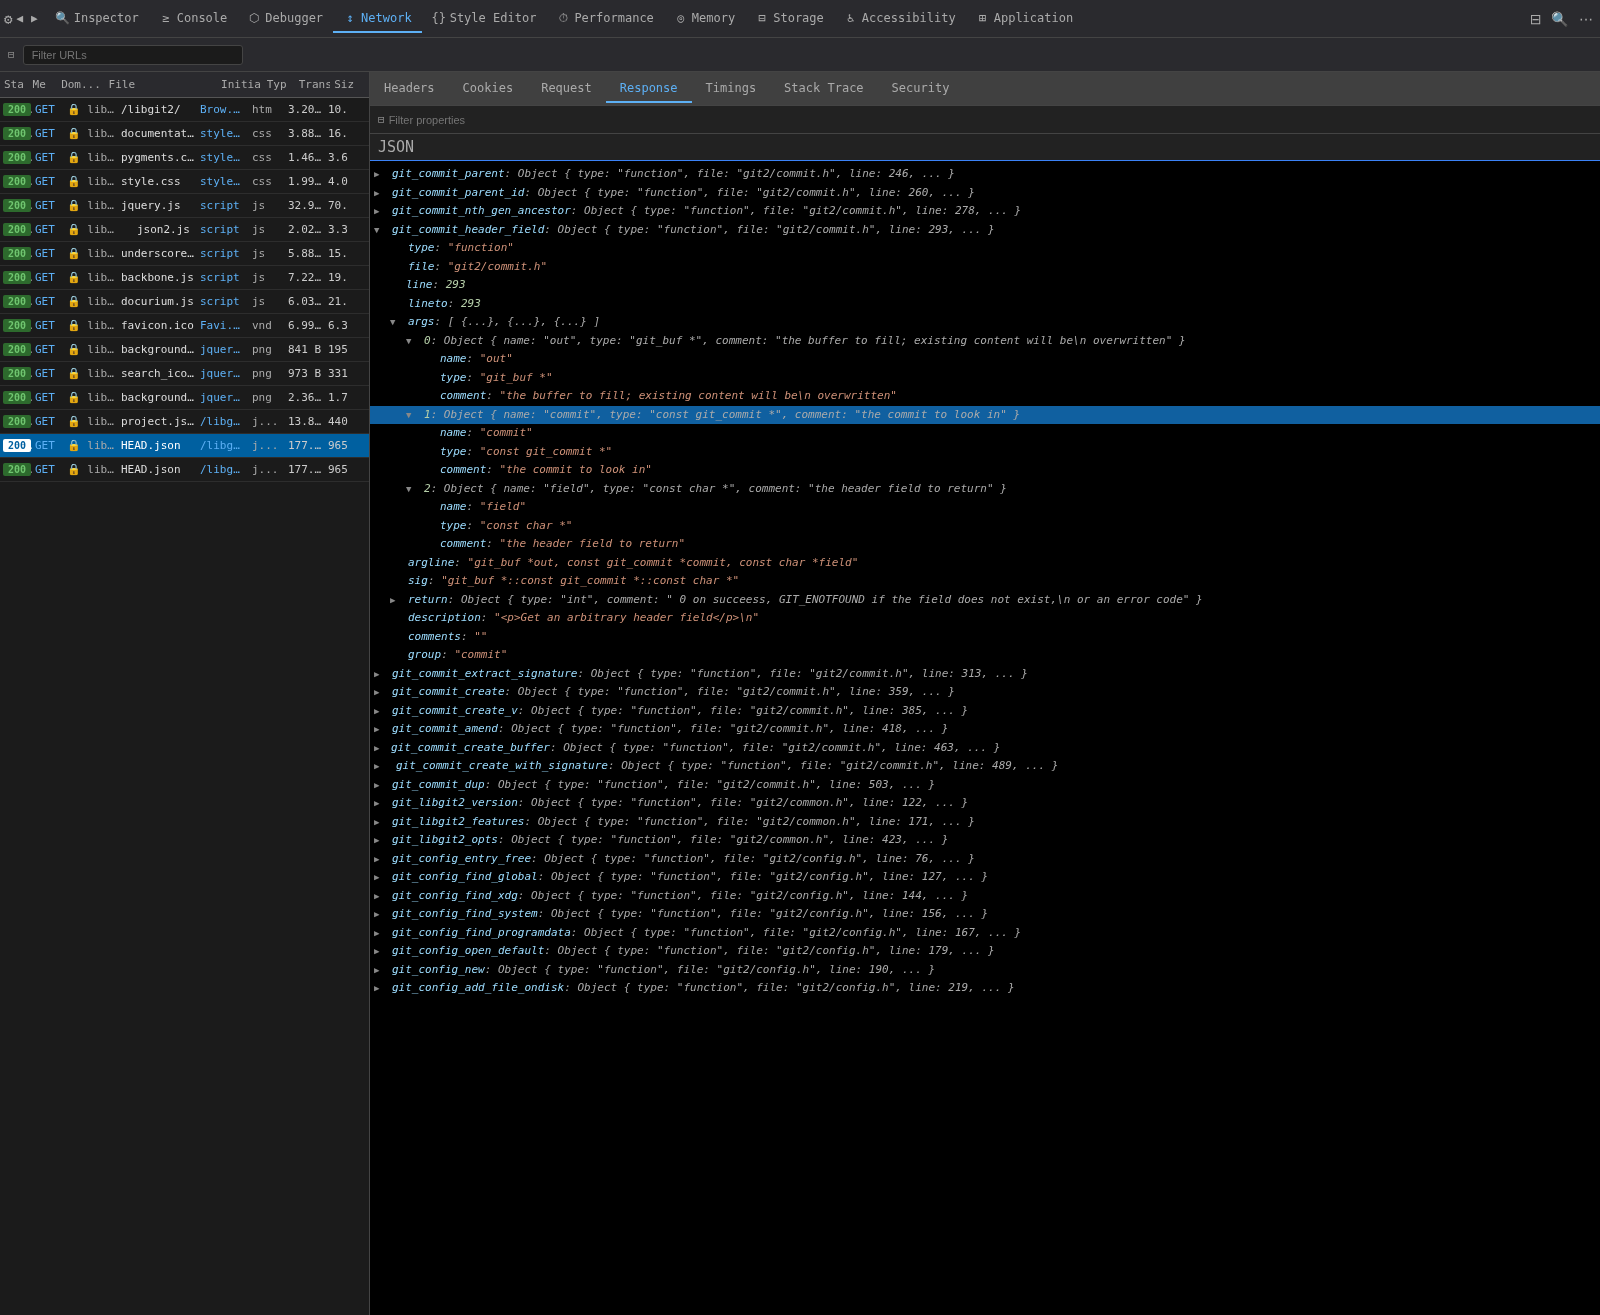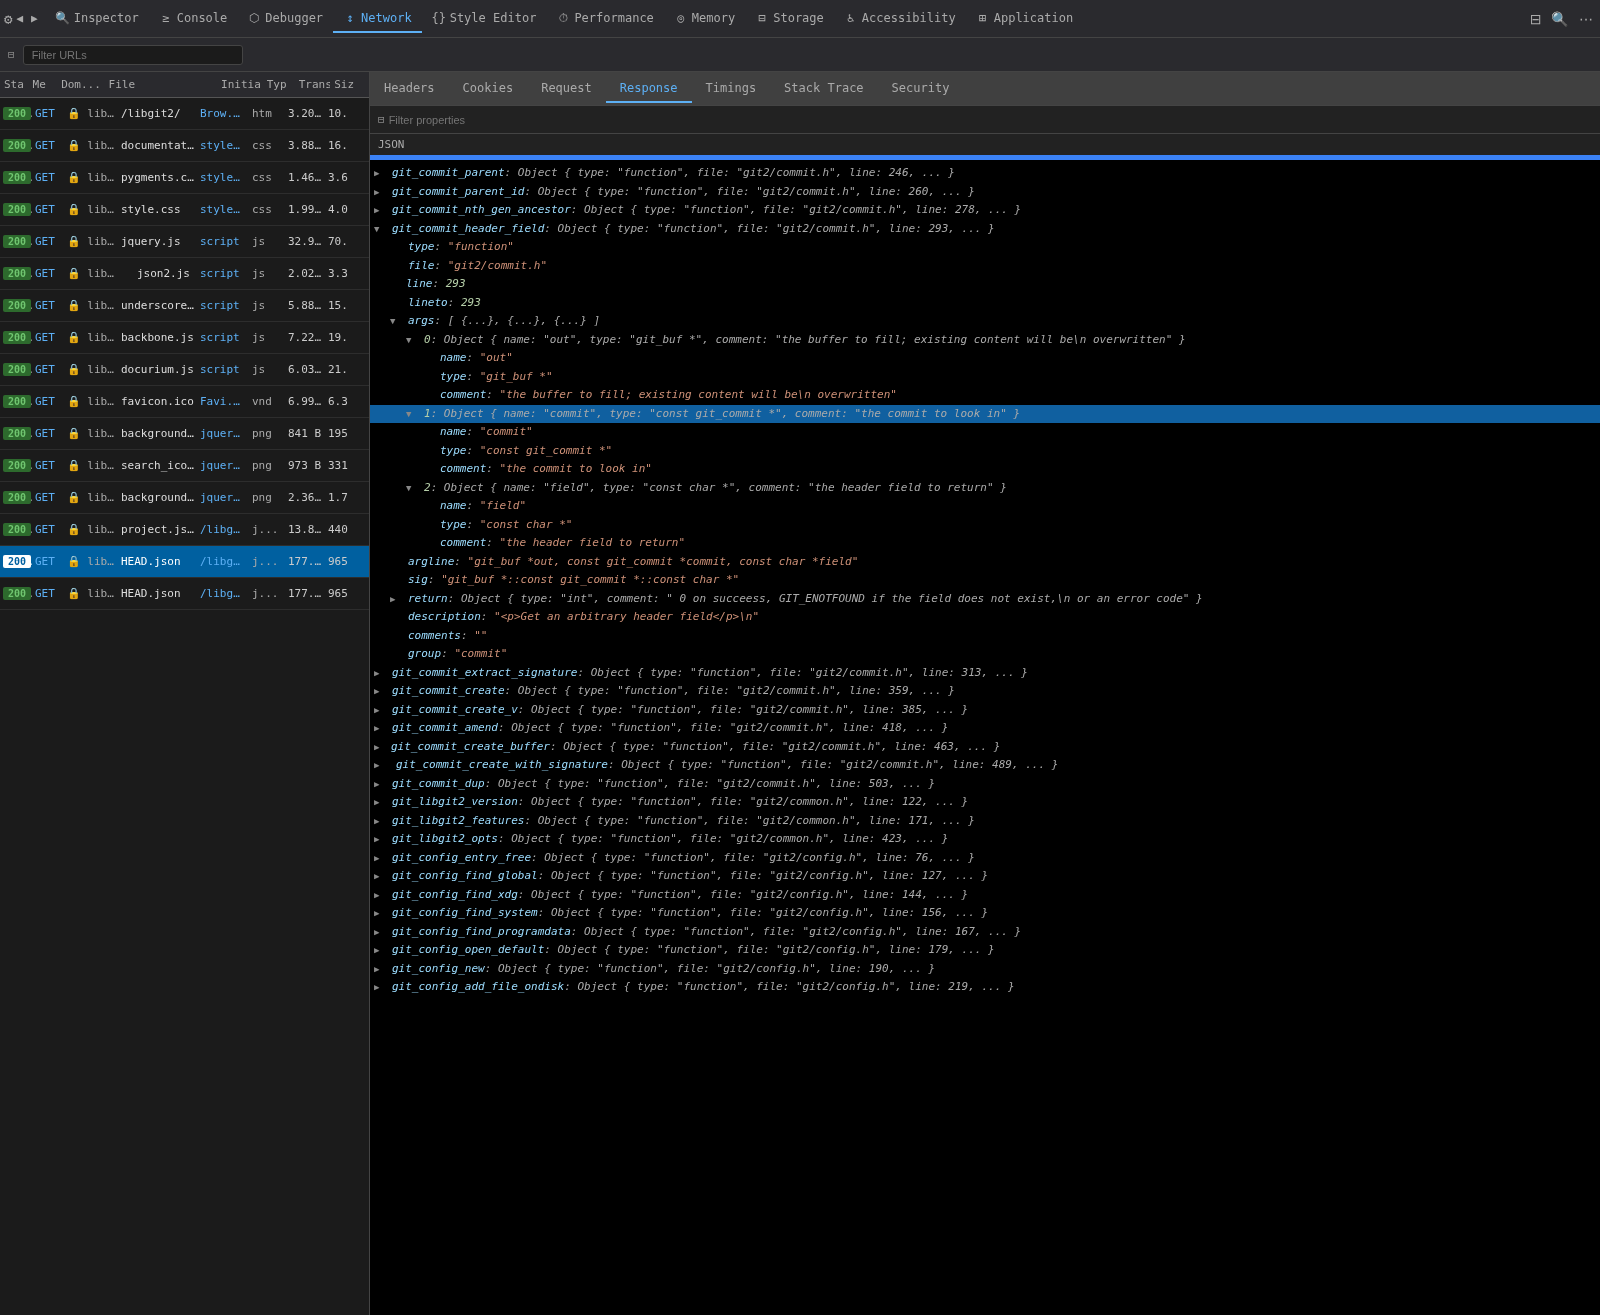--- a/index.html
+++ b/index.html
@@ -61,21 +61,21 @@
     .col-dom { width: 54px; }
     .col-file { width: 130px; }
     .col-ini { width: 52px; }
     .col-typ { width: 36px; }
     .col-tra { width: 40px; }
     .col-siz { width: 44px; }
 
     .list-body { overflow-y: auto; flex: 1; }
     .list-row {
       display: flex; align-items: center;
-      height: 32px; border-bottom: 1px solid #2d2d2d;
+      height: 24px; border-bottom: 1px solid #2d2d2d;
       cursor: pointer; font-size: 11px;
     }
     .list-row.selected { background: #0060a0; color: #fff; }
     .list-row .col { padding: 0 3px; overflow: hidden; white-space: nowrap; text-overflow: ellipsis; }
     .status-badge {
       display: inline-flex; align-items: center; justify-content: center;
       background: #2d6a2d; color: #6fc56f;
       border-radius: 2px; font-size: 10px; font-weight: bold;
       padding: 1px 3px; min-width: 28px;
     }
@@ -109,22 +109,22 @@
     .response-filter {
       display: flex; align-items: center;
       height: 28px; padding: 0 8px;
       border-bottom: 1px solid #444;
       background: #222;
     }
     .response-filter input {
       background: none; border: none; color: #aaa; font-size: 11px; outline: none;
     }
     .json-label {
-      font-size: 11px; color: #aaa;
-      padding: 4px 8px; border-bottom: 5px solid #3b82f6;
+      font-size: 15px; color: #aaa;
+      padding: 4px 8px; border-bottom: 1px solid #3b82f6;
       background: #222;
     }
     .json-body { flex: 1; overflow-y: auto; padding: 4px 0; background: #000000; font-style: italic; }
 
     
     .json-line {
       display: flex; align-items: flex-start;
       padding: 1px 8px 1px 0;
       font-size: 11px; font-family: monospace;
       white-space: pre-wrap; line-height: 1.5;

